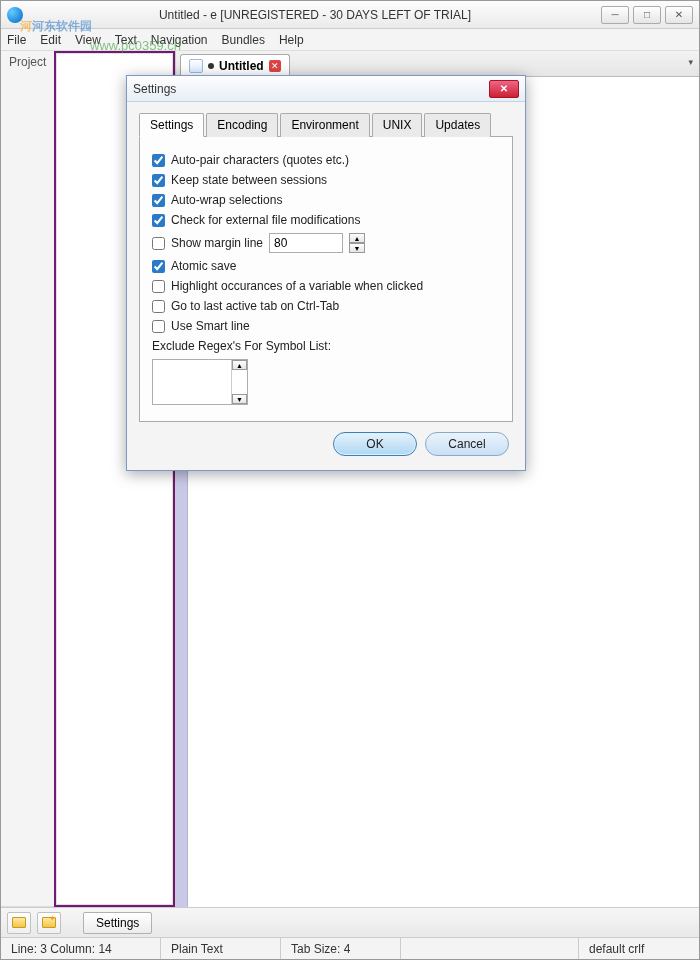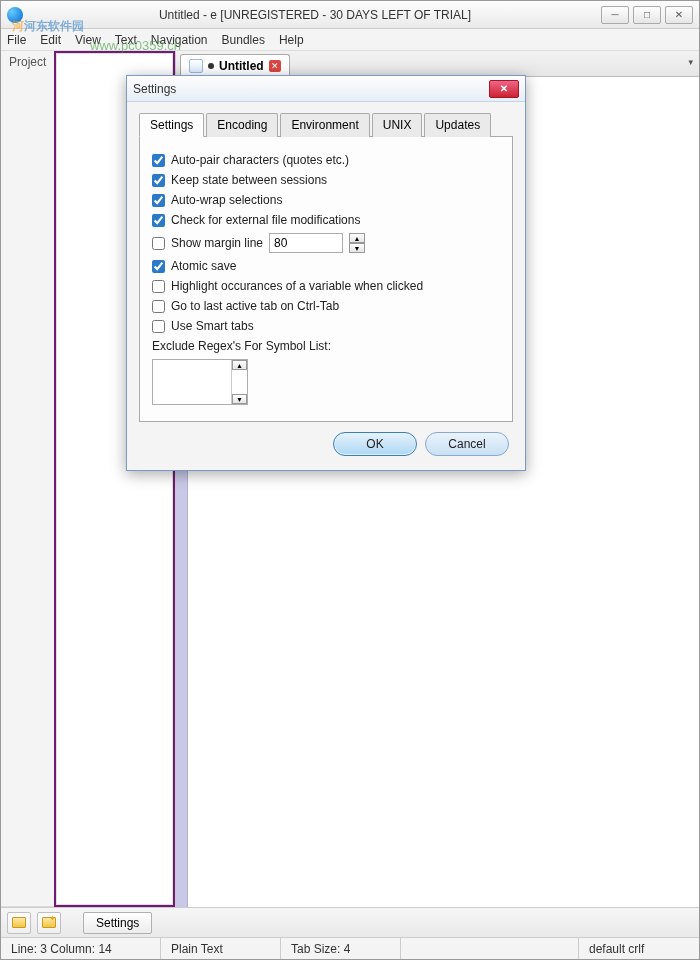--- a/index.html
+++ b/index.html
@@ -9,21 +9,21 @@
     
     .titlebar { height: 28px; background: linear-gradient(#fdfdfd, #eaeaea); border-bottom: 1px solid #ccc; display: flex; align-items: center; padding: 0 6px; text-align: center; }
     .titlebar-icon { width: 16px; height: 16px; border-radius: 50%; background: radial-gradient(circle at 30% 30%, #6cf, #06c); margin-right: 6px; }
     .titlebar-text { flex: 1; color: #333; }
     .win-controls { display: flex; gap: 4px; }
     .win-btn { width: 28px; height: 18px; border: 1px solid #aaa; border-radius: 2px; background: linear-gradient(#fefefe,#e6e6e6); display:flex; align-items:center; justify-content:center; font-size:10px; color:#555; cursor:pointer;}
     
     .menubar { height: 22px; background: #f4f4f4; display: flex; align-items: center; padding: 0 6px; gap: 14px; color: #333; border-bottom: 1px solid #ddd; }
     .menubar span { cursor: pointer; }
     
-    .watermark { position: absolute; top: 10px; left: 12px; font-size: 22px; font-weight: bold; color: #2a7ac9; opacity: 0.55; z-index: 50; pointer-events: none; }
+    .watermark { position: absolute; top: 10px; left: 20px; font-size: 22px; font-weight: bold; color: #2a7ac9; opacity: 0.55; z-index: 50; pointer-events: none; }
     .watermark .orange { color: #ff9900; }
     .watermark-url { position: absolute; top: 38px; left: 90px; font-size: 13px; color: #3a9c3a; opacity: 0.6; z-index: 50; pointer-events:none;}
     
     .client-area { flex: 1; display: flex; background: #fff; }
     
     .sidebar { width: 175px; border-right: 1px solid #ccc; background: #701a75; display:flex; flex-direction:row;}
     .sidebar-header { padding: 4px 8px; color: #555; background:#f4f4f4; border-bottom:1px solid #ddd;}
     .sidebar-body { flex:1; background: #fff; margin:2px; border:1px solid #e0e0e0;}
     
     .editor-area { flex:1; display:flex; flex-direction:column; }
@@ -191,21 +191,21 @@
       <div class="opt-row">
           <input type="checkbox" style="">
           <label>Highlight occurances of a variable when clicked</label>
         </div>
       <div class="opt-row">
           <input type="checkbox" style="">
           <label>Go to last active tab on Ctrl-Tab</label>
         </div>
       <div class="opt-row">
           <input type="checkbox" style="">
-          <label>Use Smart tabs</label>
+          <label>Use Smart line</label>
         </div>
       <div class="opt-row">
           <label>Exclude Regex's For Symbol List:</label>
         </div>
       <div class="exclude-box">
         <div class="list"></div>
         <div class="scroll">
           <div class="spin-btn">▲</div>
           <div style="flex:1"></div>
           <div class="spin-btn">▼</div>

